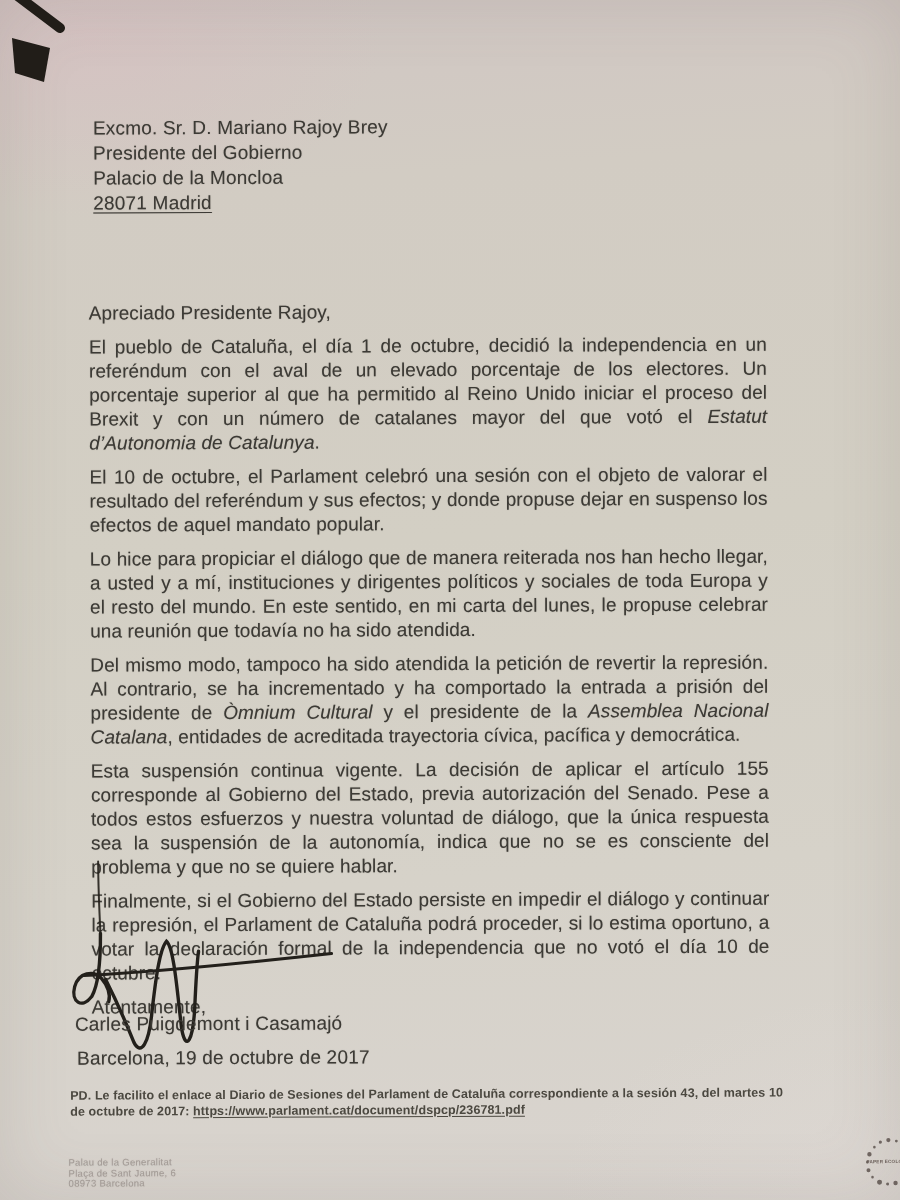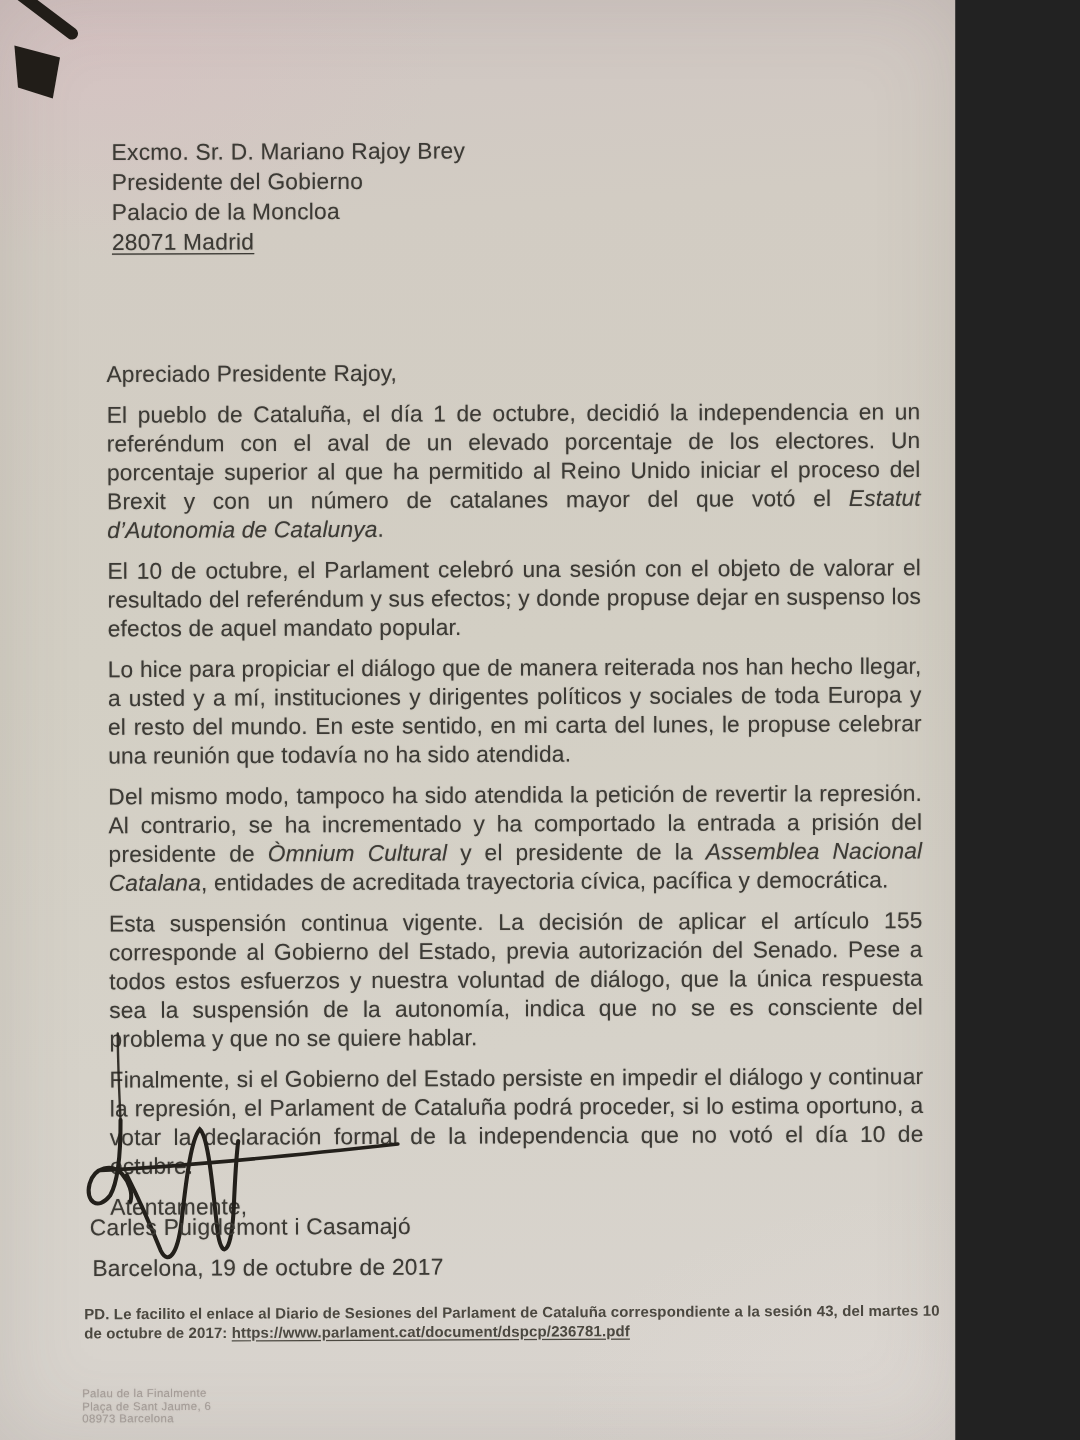--- a/index.html
+++ b/index.html
@@ -1,18 +1,18 @@
 <!DOCTYPE html>
 <html><head>
 <meta charset="utf-8">
 <style>
   html,body{margin:0;padding:0;background:#222;}
   .photo{
     position:relative;
-    width:796px;height:1200px;
+    width:900px;height:1200px;
     overflow:hidden;
     font-family:"Liberation Sans","DejaVu Sans",sans-serif;
     background:
       radial-gradient(ellipse 420px 260px at 10% 3%, rgba(216,190,192,0.50), rgba(216,190,192,0) 70%),
       radial-gradient(ellipse 500px 300px at 100% 100%, rgba(228,222,218,0.35), rgba(228,222,218,0) 70%),
       linear-gradient(176deg, var(--paper-top) 0%, #d2ccc3 16%, var(--paper) 45%, #d6d2c9 72%, var(--paper-bottom) 100%);
     box-shadow:inset 0 0 70px rgba(105,96,90,0.16);
     color:var(--ink);
   }
   .page{position:absolute;inset:0;transform:rotate(-0.25deg);}
@@ -76,21 +76,21 @@
     </svg>
 
     <div class="signer soft">Carles Puigdemont i Casamajó</div>
     <div class="dateline soft">Barcelona, 19 de octubre de 2017</div>
 
     <div class="ps">
       <span>PD. Le facilito el enlace al Diario de Sesiones del Parlament de Cataluña correspondiente a la sesión 43, del martes 10 de octubre de 2017: </span><span class="url">https://www.parlament.cat/document/dspcp/236781.pdf</span>
     </div>
 
     <div class="footer">
-        <div class="line">Palau de la Finalmente</div>
+        <div class="line">Palau de la Generalitat</div>
         <div class="line">Plaça de Sant Jaume, 6</div>
         <div class="line">08973 Barcelona</div>
       </div>
 
     <svg class="stamp" width="60" height="66" viewBox="0 0 60 66">
       <g fill="#5d534e" opacity="0.85">
         <circle cx="22" cy="10" r="1.6"></circle>
           <circle cx="30" cy="8" r="2.1"></circle>
           <circle cx="38" cy="9" r="1.4"></circle>
         <circle cx="45" cy="13" r="2.4"></circle>

